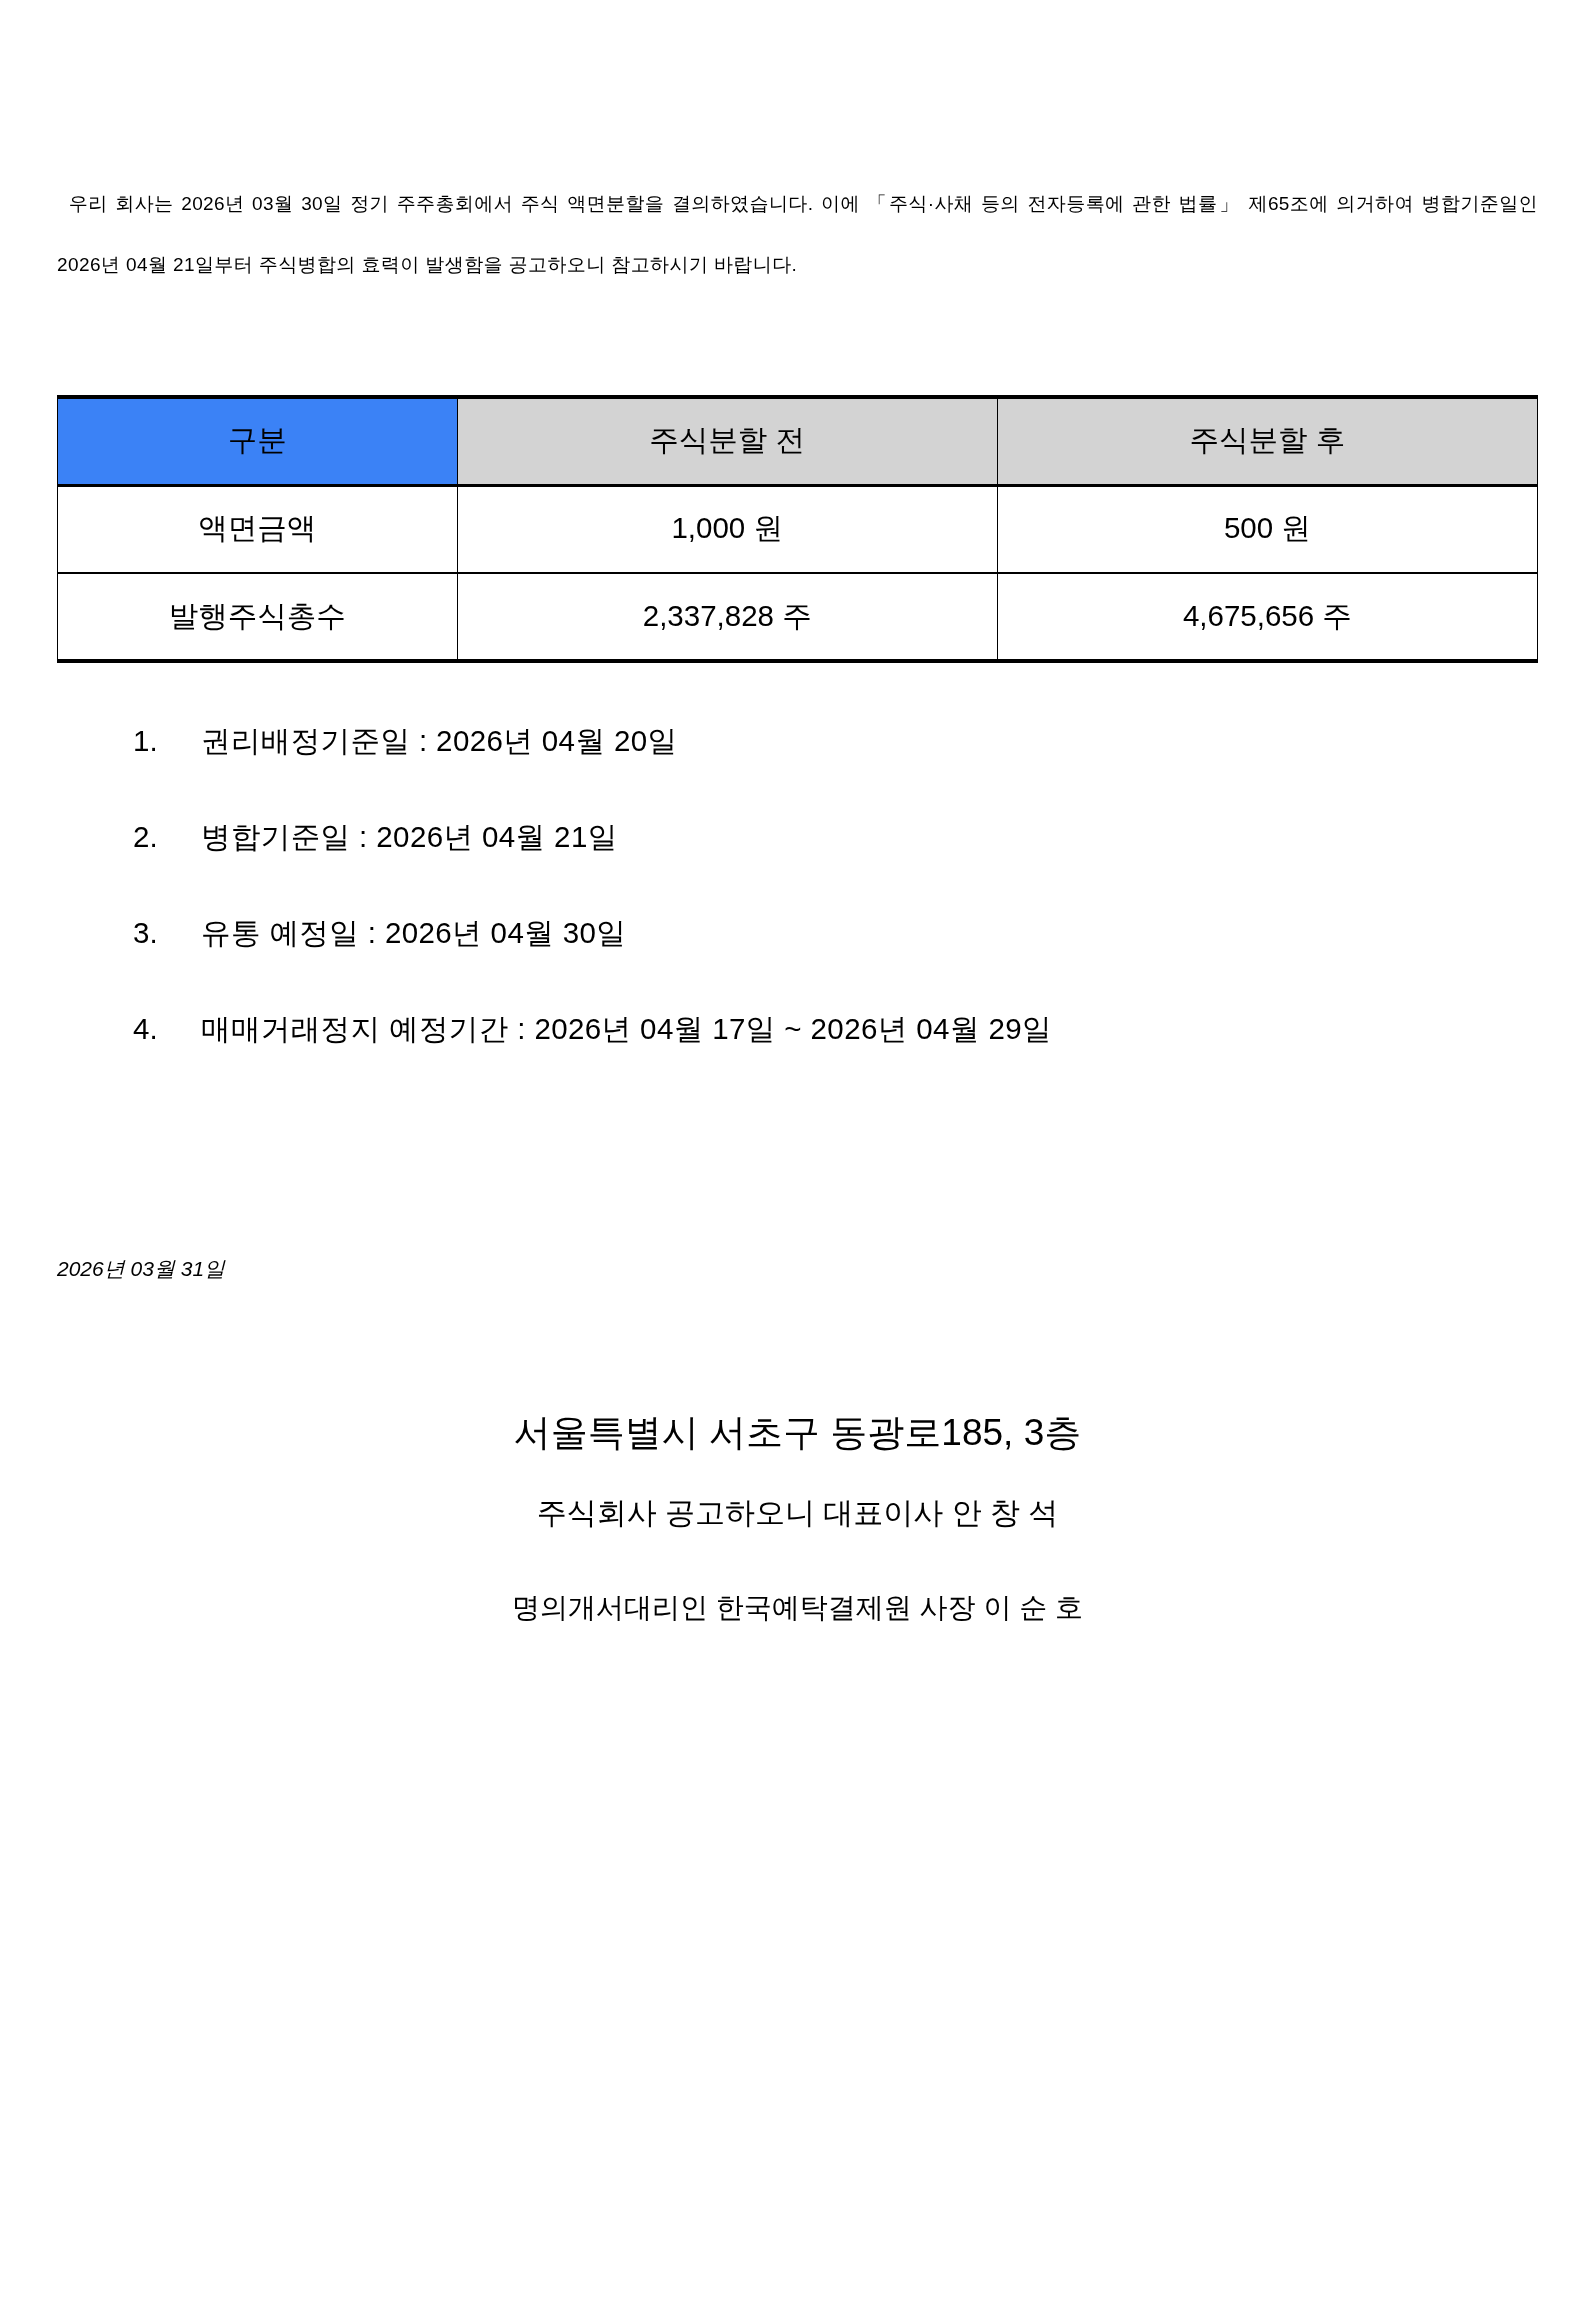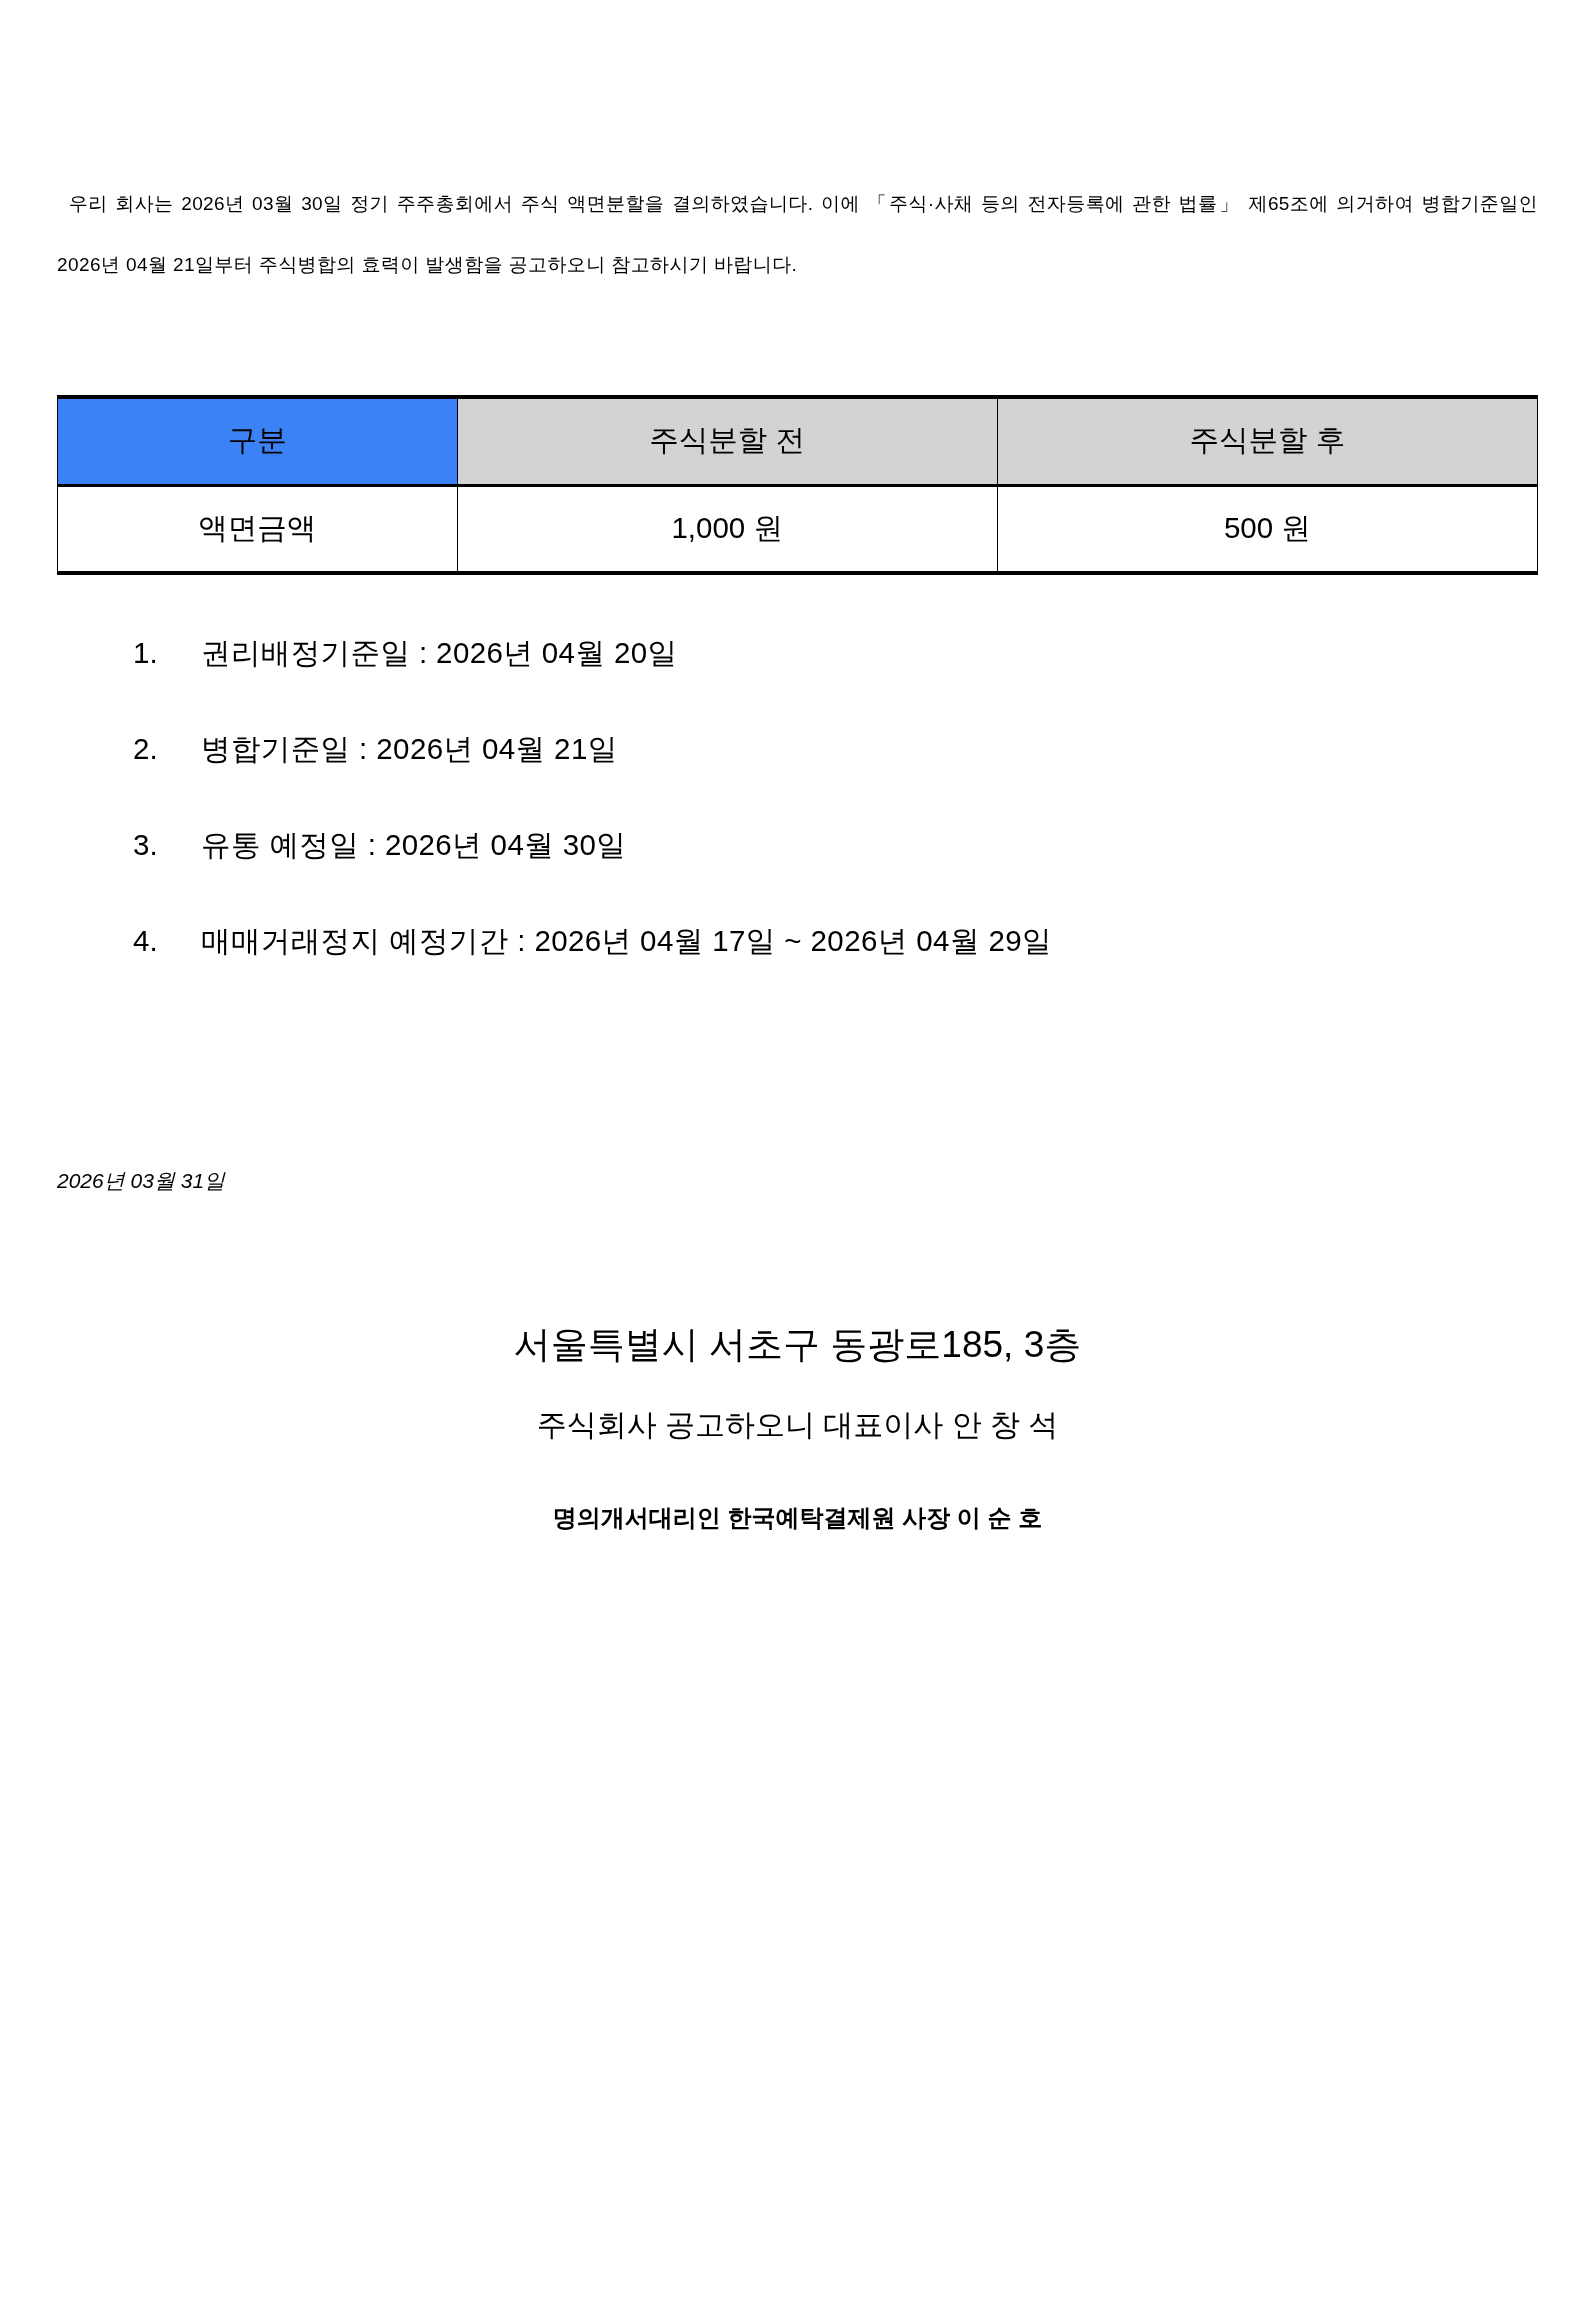--- a/index.html
+++ b/index.html
@@ -79,23 +79,22 @@
   }
   .footer-company {
     margin-top: 42px;
     text-align: center;
     font-size: 30px;
     line-height: 1.15;
   }
   .footer-agent {
     margin-top: 61px;
     text-align: center;
-    font-size: 24px;
+    font-size: 28px;
     line-height: 1.15;
-    font-weight: bold;
   }
 </style>
 </head>
 <body>
 
 <div class="page">
 
 
   <p class="doc-body">우리 회사는 2026년 03월 30일 정기 주주총회에서 주식 액면분할을 결의하였습니다. 이에 「주식·사채 등의 전자등록에 관한 법률」 제65조에 의거하여 병합기준일인 2026년 04월 21일부터 주식병합의 효력이 발생함을 공고하오니 참고하시기 바랍니다.</p>
 
@@ -110,20 +109,25 @@
         <th style="background-color: #3b82f6;">구분</th>
         <th style="background-color: rgb(211, 211, 211);">주식분할 전</th>
         <th style="background-color: rgb(211, 211, 211);">주식분할 후</th>
       </tr>
     </thead>
     <tbody>
       <tr class="row-1">
         <td>액면금액</td>
         <td>1,000 원</td>
         <td>500 원</td>
+      </tr>
+      <tr class="row-2">
+        <td>발행주식총수</td>
+        <td>2,337,828 주</td>
+        <td>4,675,656 주</td>
       </tr>
     </tbody>
   </table>
 
   <div class="notice-list">
     <div class="list-item">
       <span class="list-num">1.</span>
       <span class="list-text">권리배정기준일 : 2026년 04월 20일</span>
     </div>
     <div class="list-item">

